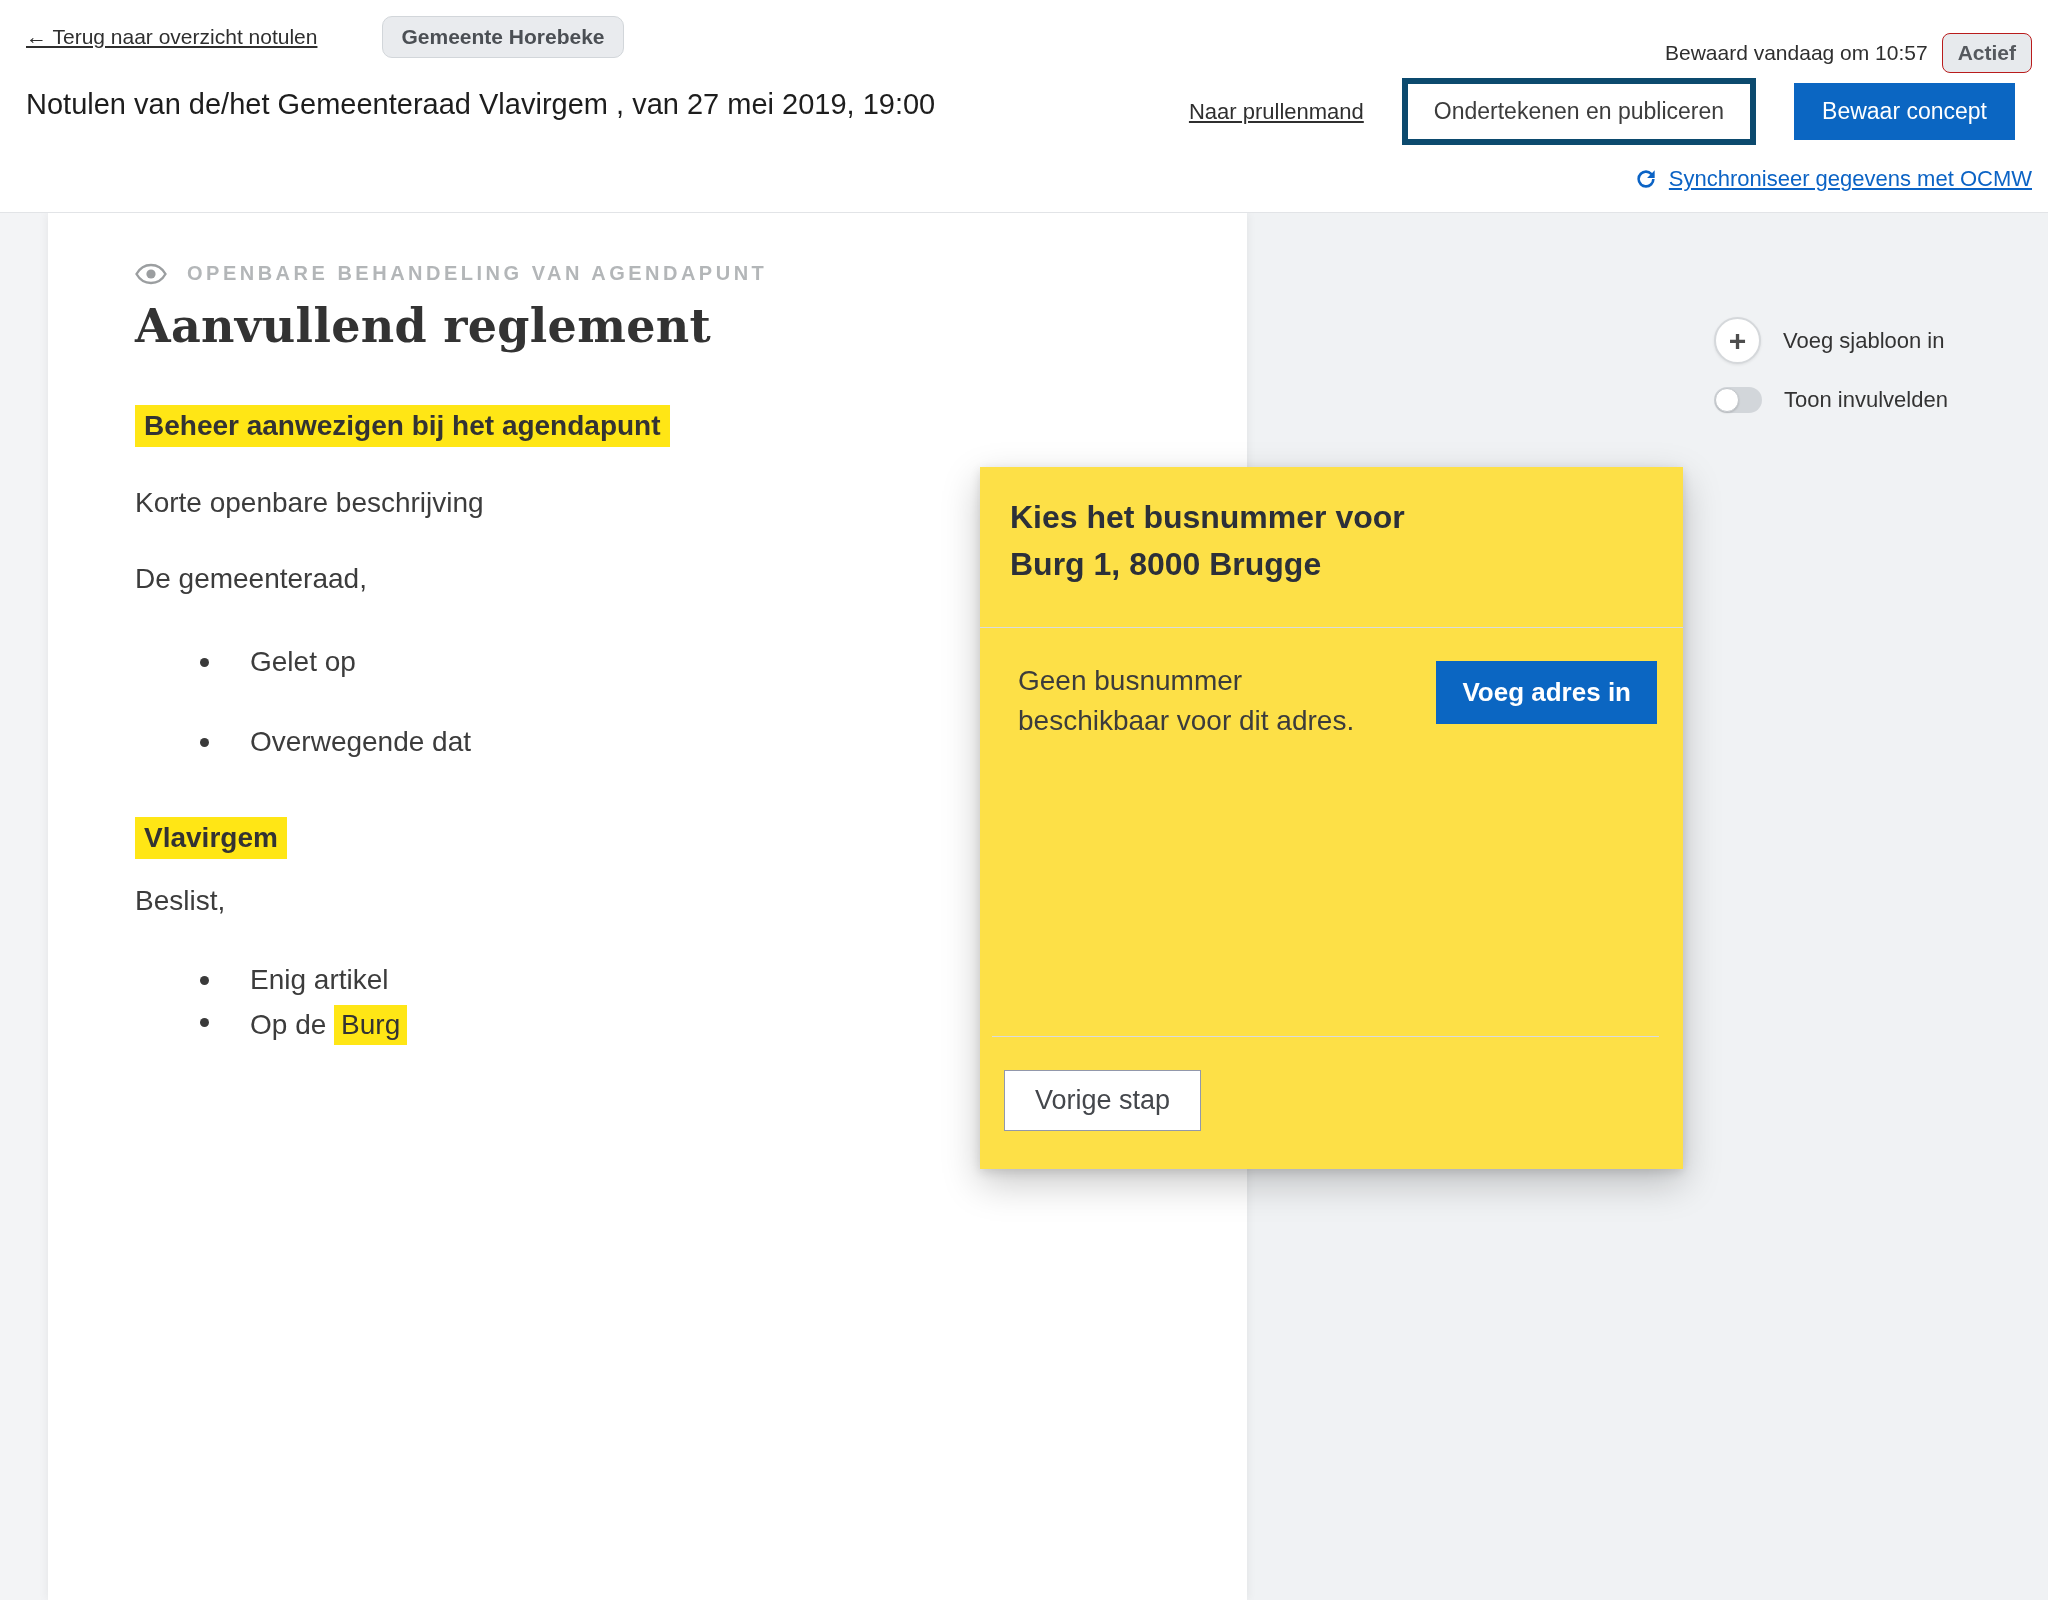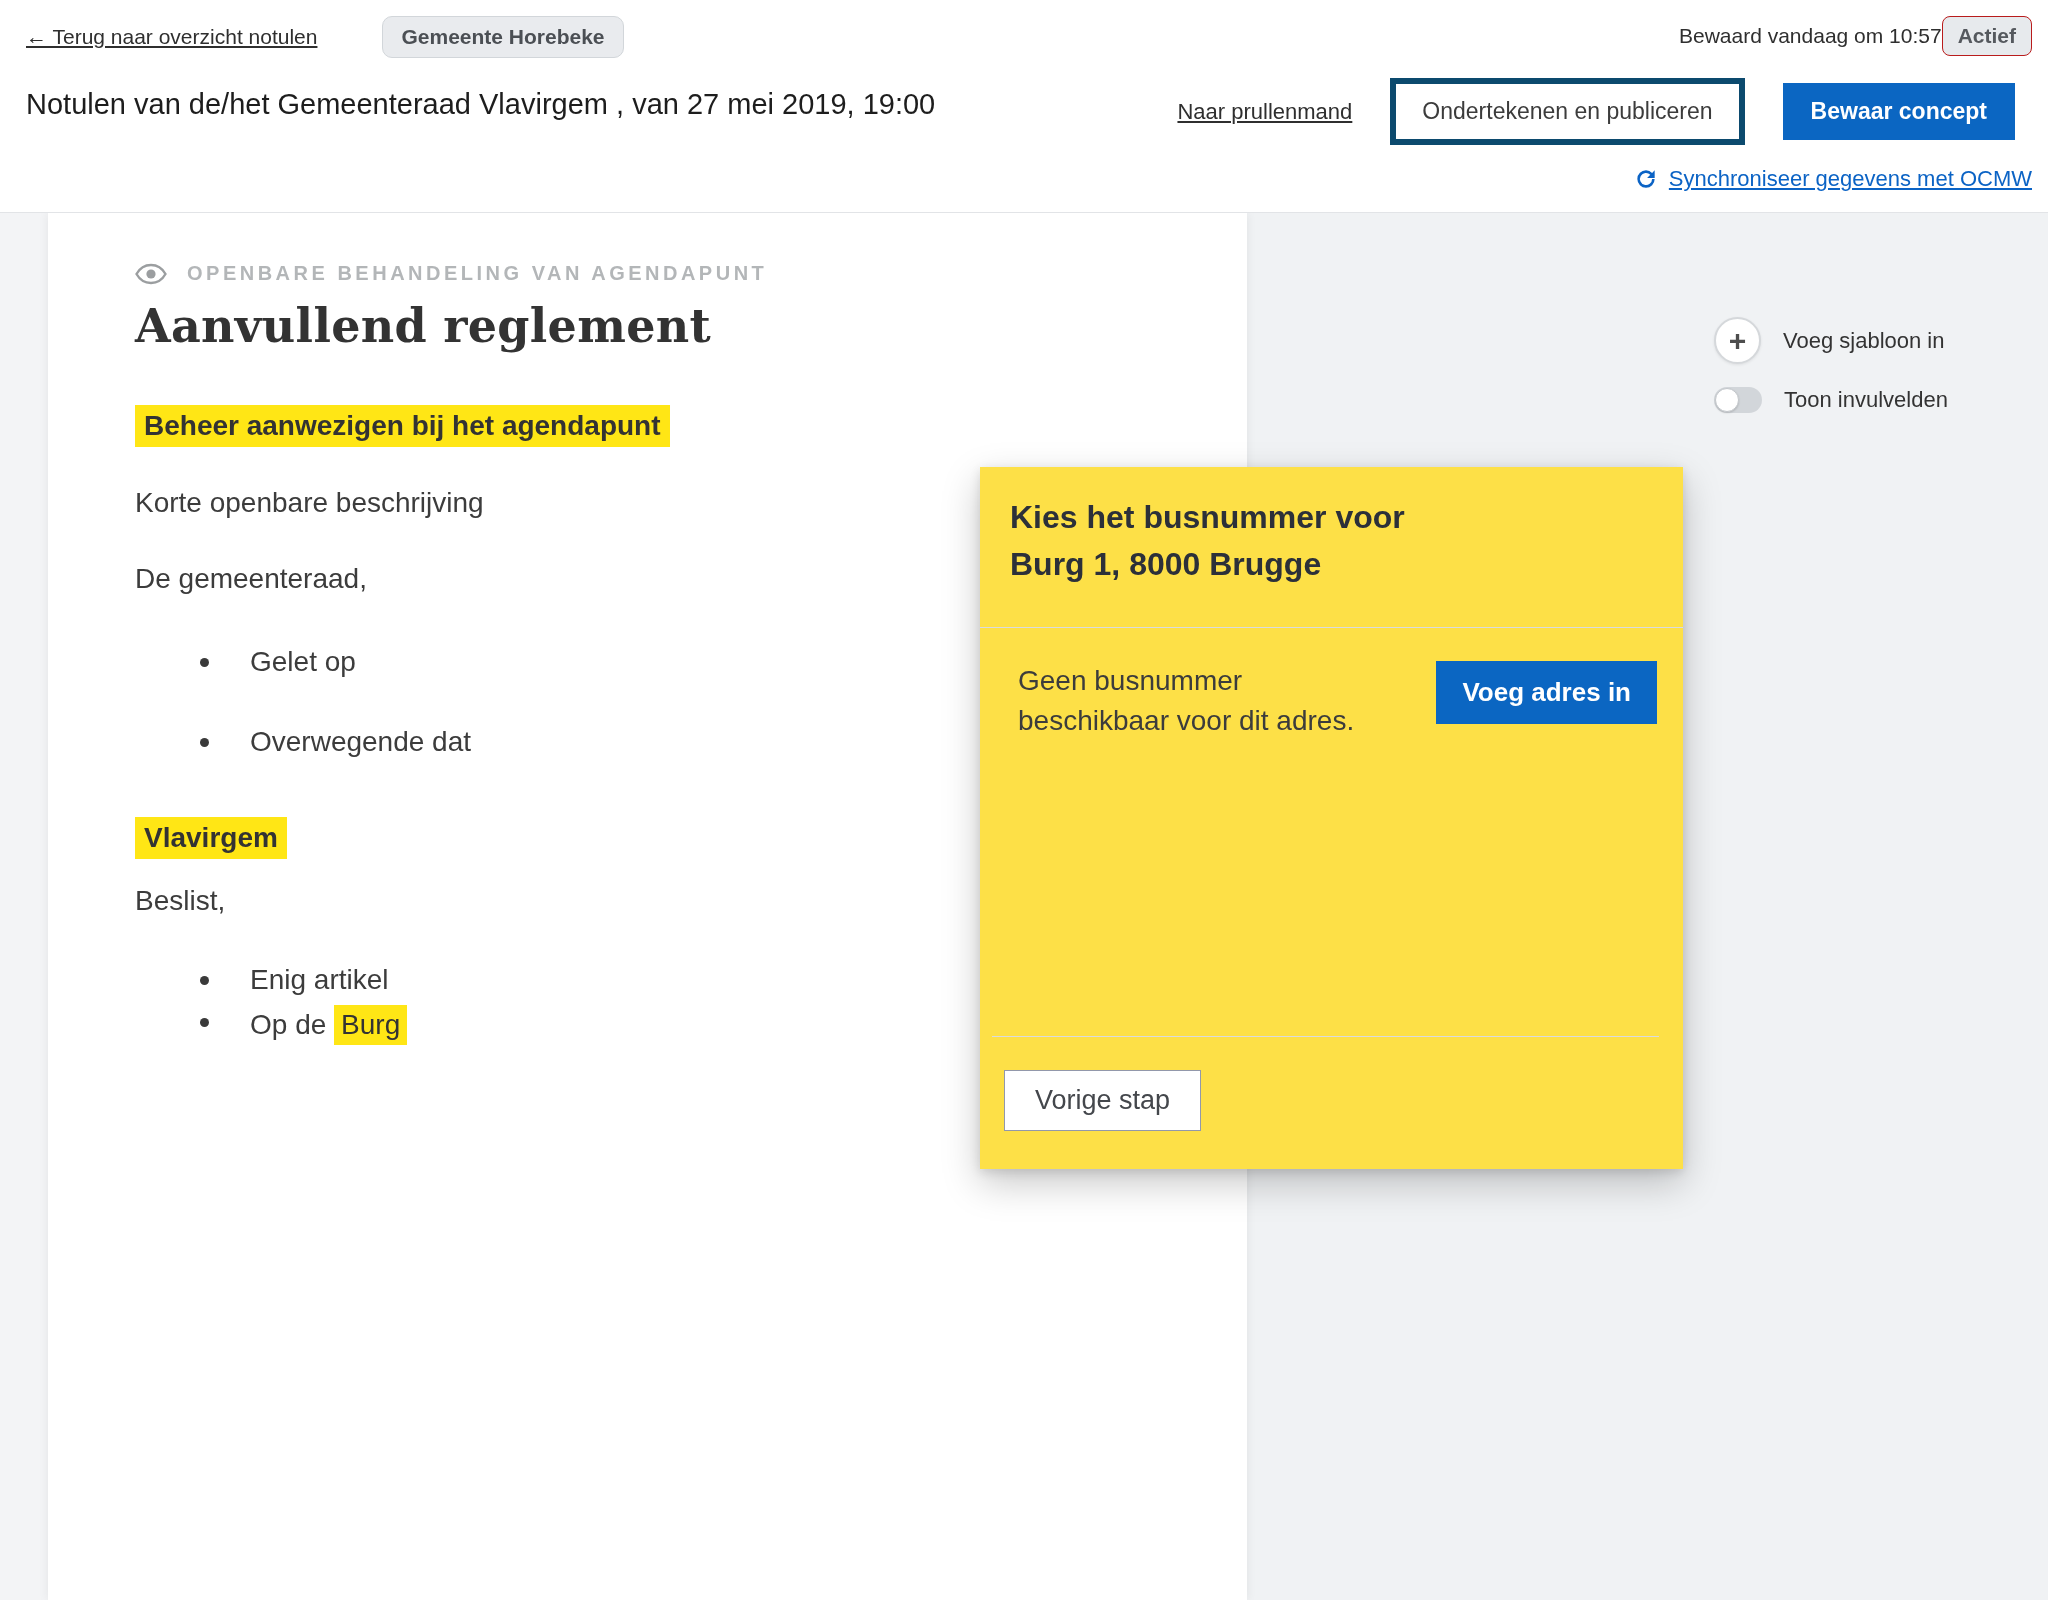--- a/index.html
+++ b/index.html
@@ -19,40 +19,40 @@
     position:absolute; left:26px; top:16px; display:flex; align-items:center; gap:65px;
   }
   .back-link {
     font-size:21px; color:#2f2f2f; text-decoration:underline; cursor:pointer; white-space:nowrap;
   }
   .muni-badge {
     background:#e9ebee; border:1px solid #d2d6da; border-radius:10px;
     padding:8px 18px; font-size:21px; font-weight:bold; color:#4b4f54; white-space:nowrap;
   }
   .header-row1-right {
-    position:absolute; right:16px; top:16px; display:flex; align-items:center; 
+    position:absolute; right:16px; top:33px; display:flex; align-items:center; gap:14px;
   }
   .saved-status { font-size:21px; color:#2f2f2f; white-space:nowrap; }
   .status-badge {
     background:#e7eaed; border:1px solid #b91c1c; border-radius:8px;
     padding:7px 15px; font-size:21px; font-weight:bold; color:#55595e; white-space:nowrap;
   }
   .doc-title {
     position:absolute; left:26px; top:88px; font-size:29px; color:#1d1d1d; white-space:nowrap;
   }
   .header-actions {
     position:absolute; right:33px; top:78px; display:flex; align-items:center; gap:38px;
   }
   .trash-link { font-size:22px; color:#2f2f2f; text-decoration:underline; cursor:pointer; white-space:nowrap; }
   .btn-outline {
     background:#fff; border:6px solid #0c4a6e; padding:14px 26px; font-size:23px;
     color:#3c3c3c; cursor:pointer; white-space:nowrap; font-family:inherit;
   }
   .btn-primary {
-    background:#0b66c2; border:none; padding:15px 28px; font-size:23px; font-weight:bold;
+    background:#0b66c2; border:none; padding:15px 28px; font-size:23px; font-weight:normal;
     color:#fff; cursor:pointer; white-space:nowrap; font-family:inherit;
   }
   .sync-link {
     position:absolute; right:16px; top:166px; display:flex; align-items:flex-start; gap:10px;
     color:#0b63c5; font-size:22px; font-weight:500; cursor:pointer;
   }
   .sync-link .sync-text { text-decoration:underline; }
 
   
   .main { position:absolute; top:213px; left:0; right:0; bottom:0; background:#f0f2f4; }

